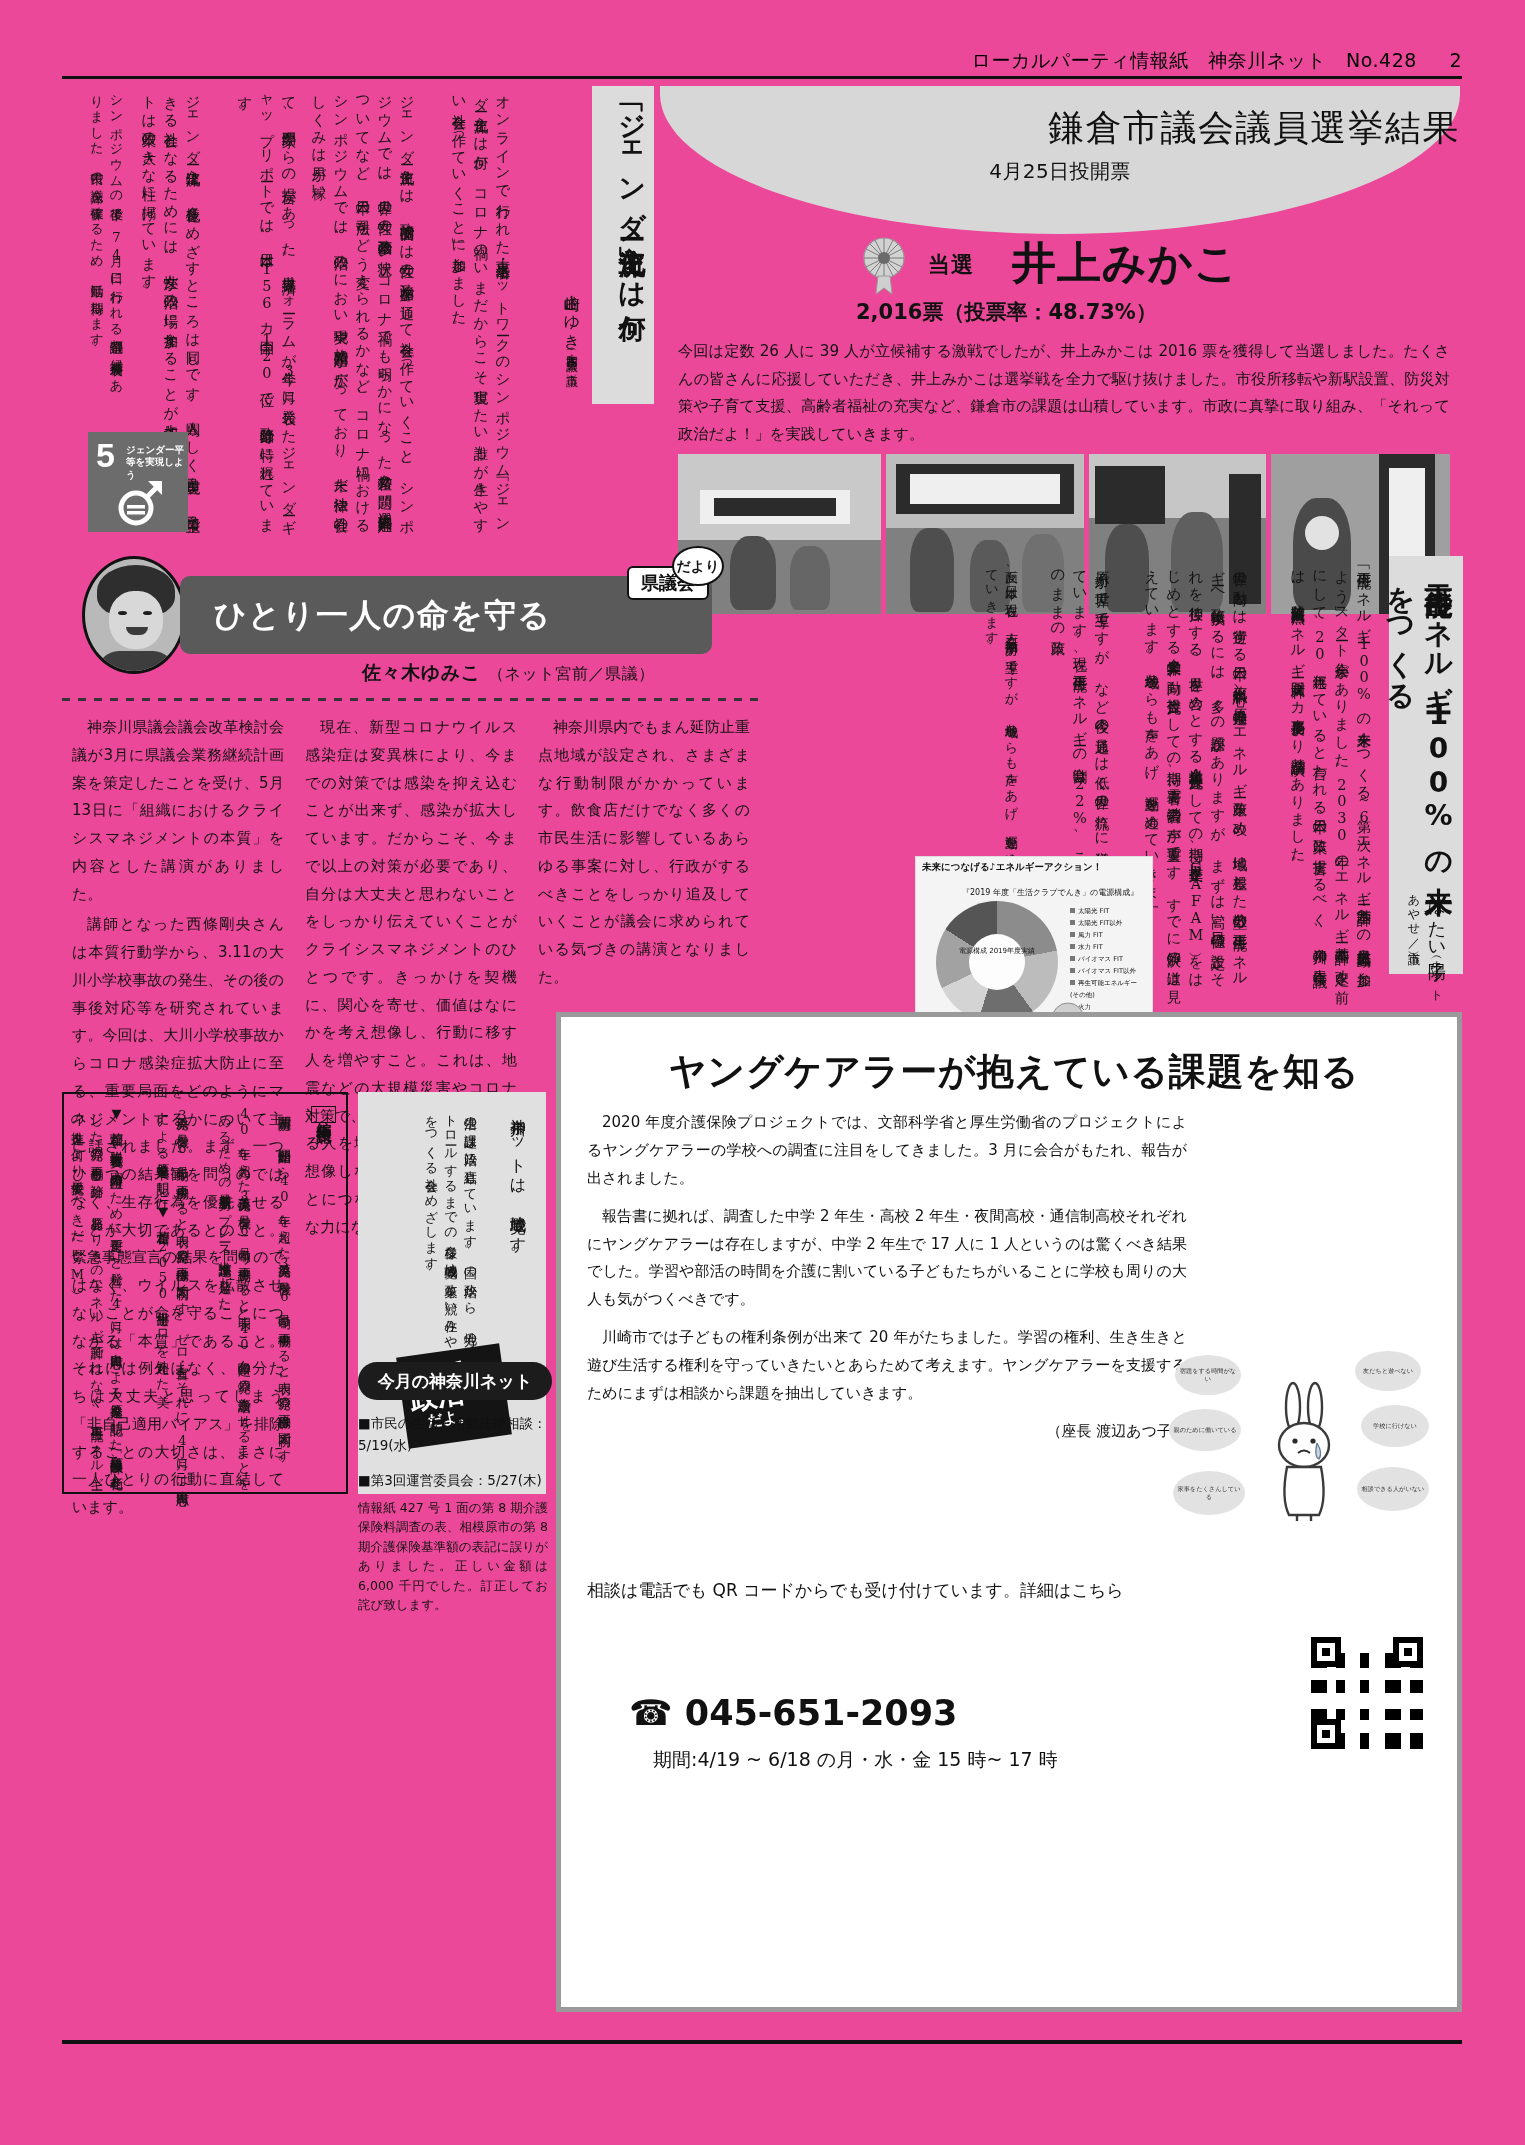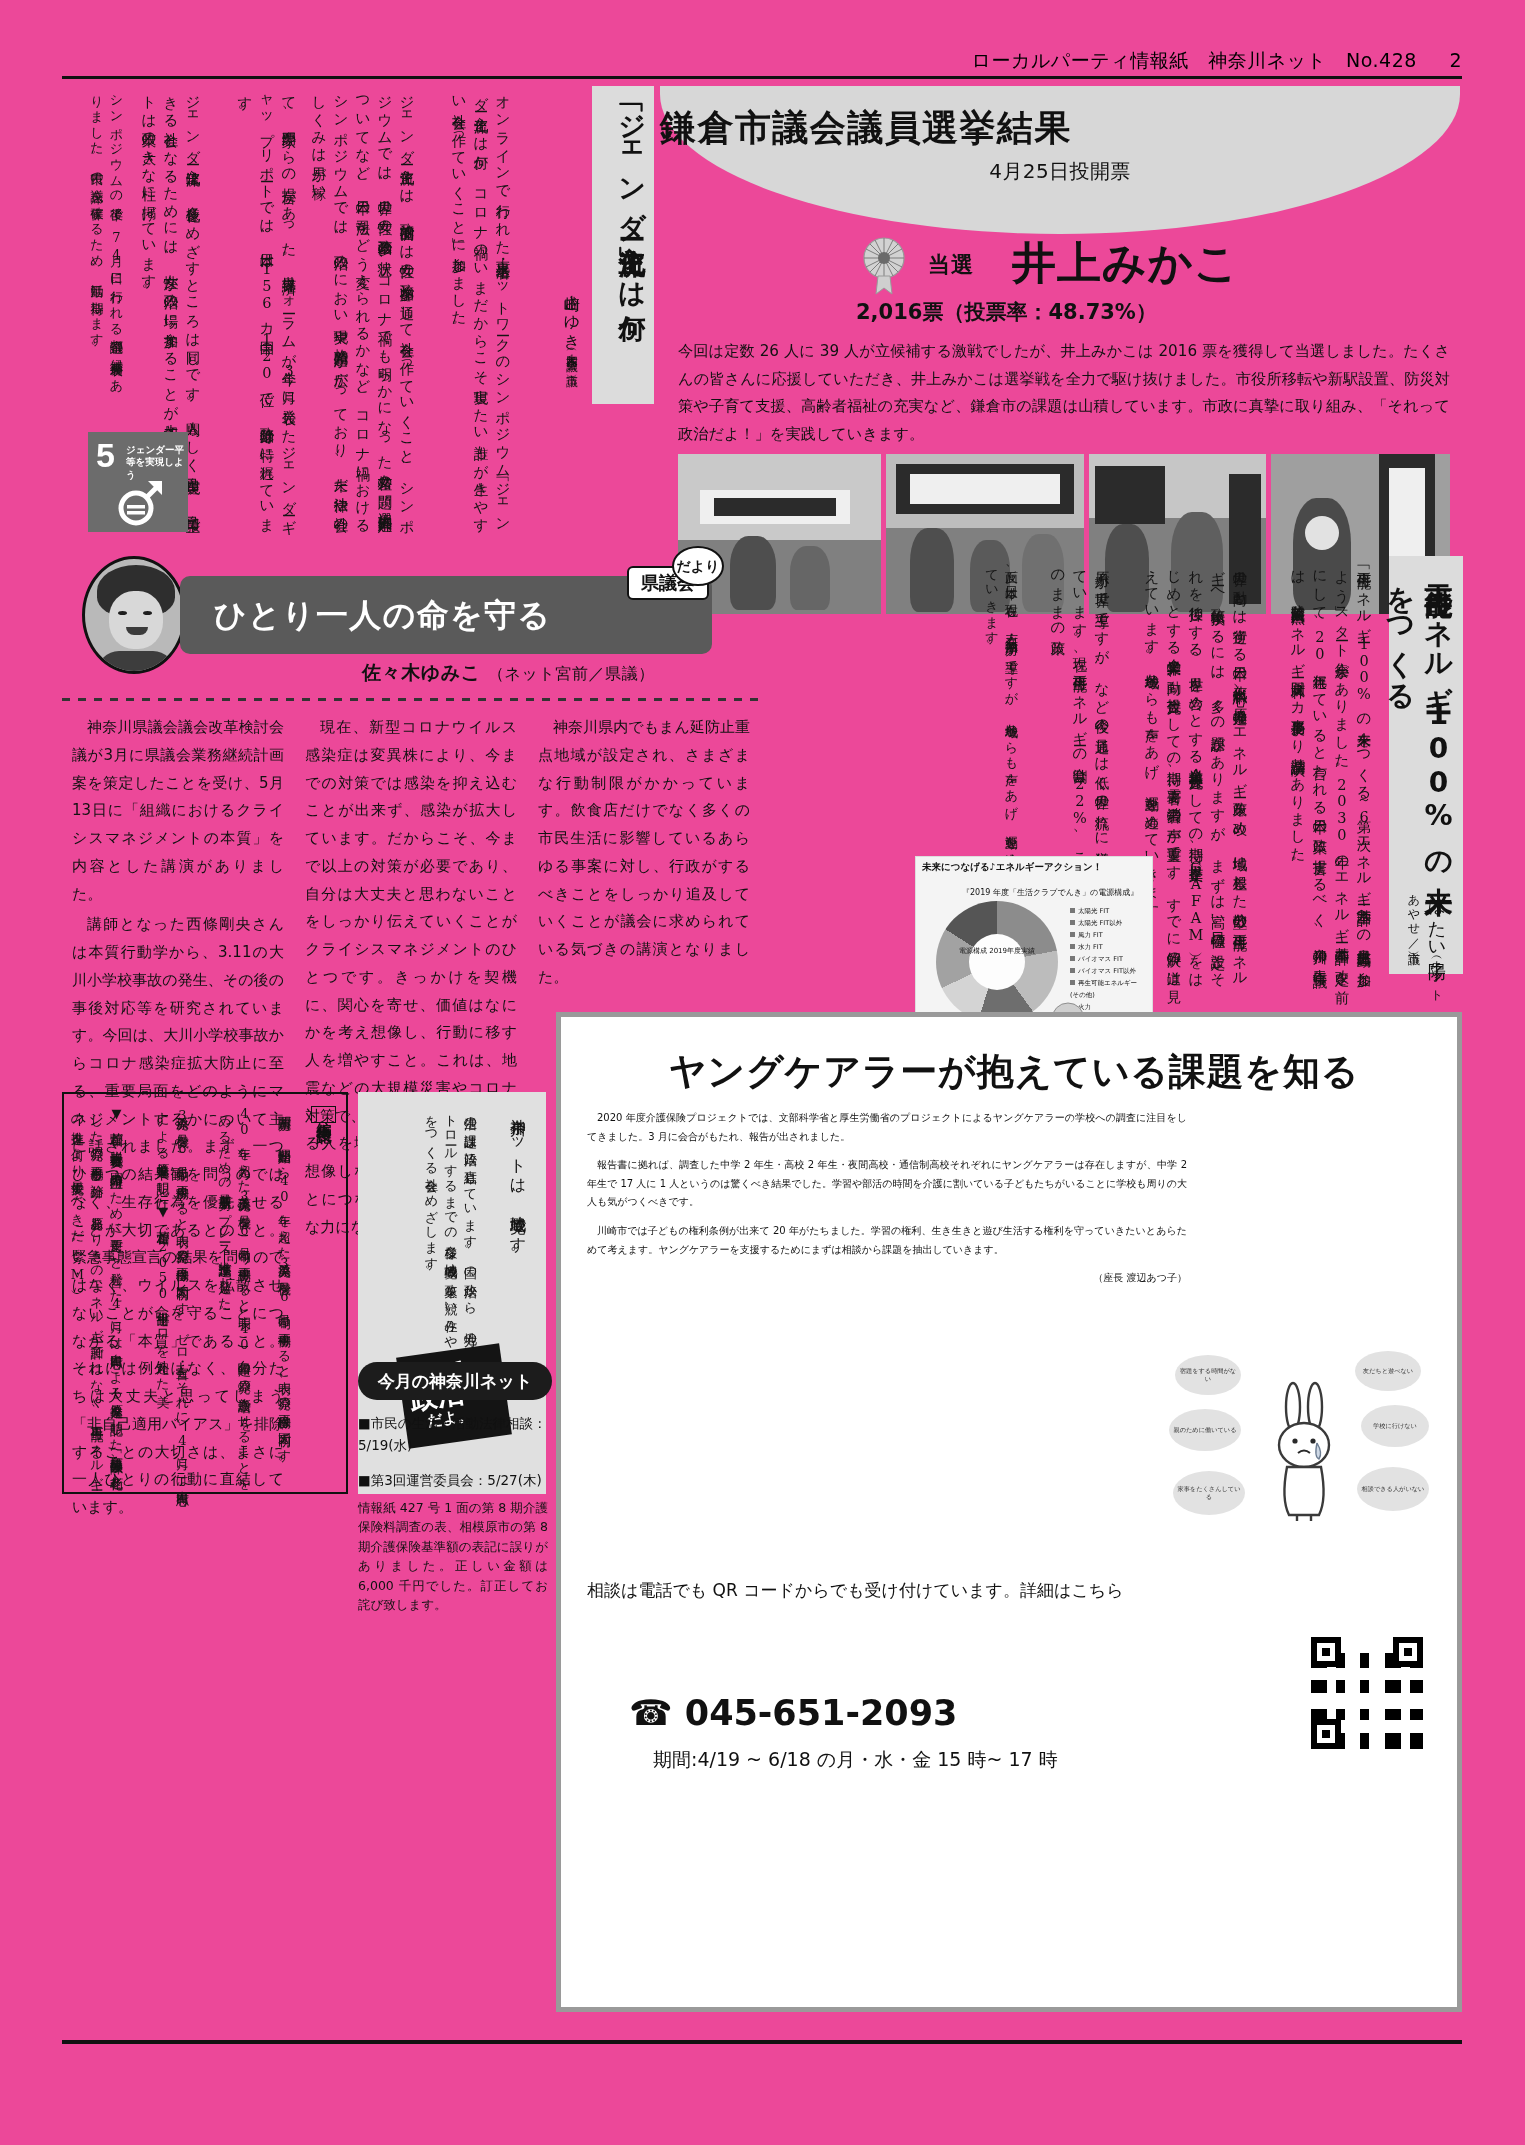--- a/index.html
+++ b/index.html
@@ -97,22 +97,22 @@
   #election {
     position: absolute; left: 660px; top: 86px; width: 800px; height: 450px;
   }
   #election-head-bg {
     position: absolute; left: 0; top: 0; width: 800px; height: 148px;
     background: #d7d7d7;
     border-radius: 0 0 400px 400px / 0 0 140px 140px;
   }
   #election-title {
     position: absolute; left: 0; top: 18px; width: 800px;
-    text-align: left;
-    font-size: 36px; font-weight: bold; letter-spacing: .04em;
+    text-align: right;
+    font-size: 36px; font-weight: normal; letter-spacing: .04em;
     font-family: "DejaVu Sans", sans-serif;
   }
   #election-date {
     position: absolute; left: 0; top: 72px; width: 800px;
     text-align: center; font-size: 20px; letter-spacing: .02em;
     font-family: "DejaVu Sans", sans-serif;
   }
   #rosette {
     position: absolute; left: 196px; top: 148px;
     width: 56px; height: 62px;
@@ -312,21 +312,21 @@
     position:absolute; left: 556px; top: 1012px; width: 906px; height: 1000px;
     border: 5px solid #9a9a9a; background:#fff;
   }
   #yc-title {
     position:absolute; left: 18px; top: 30px; width: 870px;
     text-align:center; font-size: 37px; font-weight:bold; letter-spacing:.02em;
     font-family:"DejaVu Sans",sans-serif;
   }
   #yc-body {
     position:absolute; left: 26px; top: 92px; width: 600px;
-    font-size: 10px; line-height: 1.86; text-align: justify;
+    font-size: 15px; line-height: 1.86; text-align: justify;
     font-family:"DejaVu Sans",sans-serif;
   }
   #yc-body p { text-indent: 1em; margin-bottom: 10px; }
   #yc-body .chair { display:block; text-align:right; text-indent:0; }
   #yc-illust {
     position:absolute; right: 20px; top: 330px; width: 268px; height: 200px;
   }
   .rabbit { position:absolute; left: 96px; top: 34px; width: 78px; height: 140px; }
   .bub {
     position:absolute; background:#e2e2e2; border-radius:50%;

